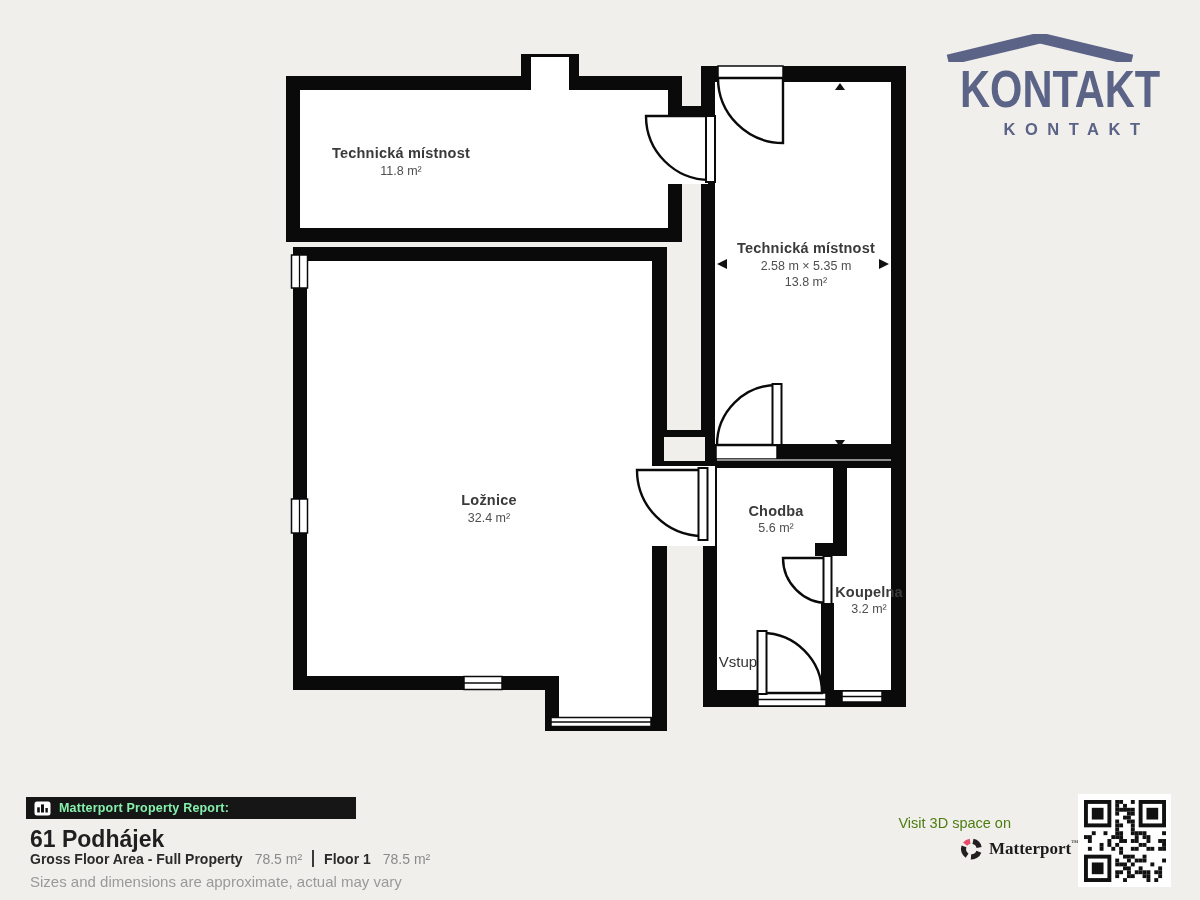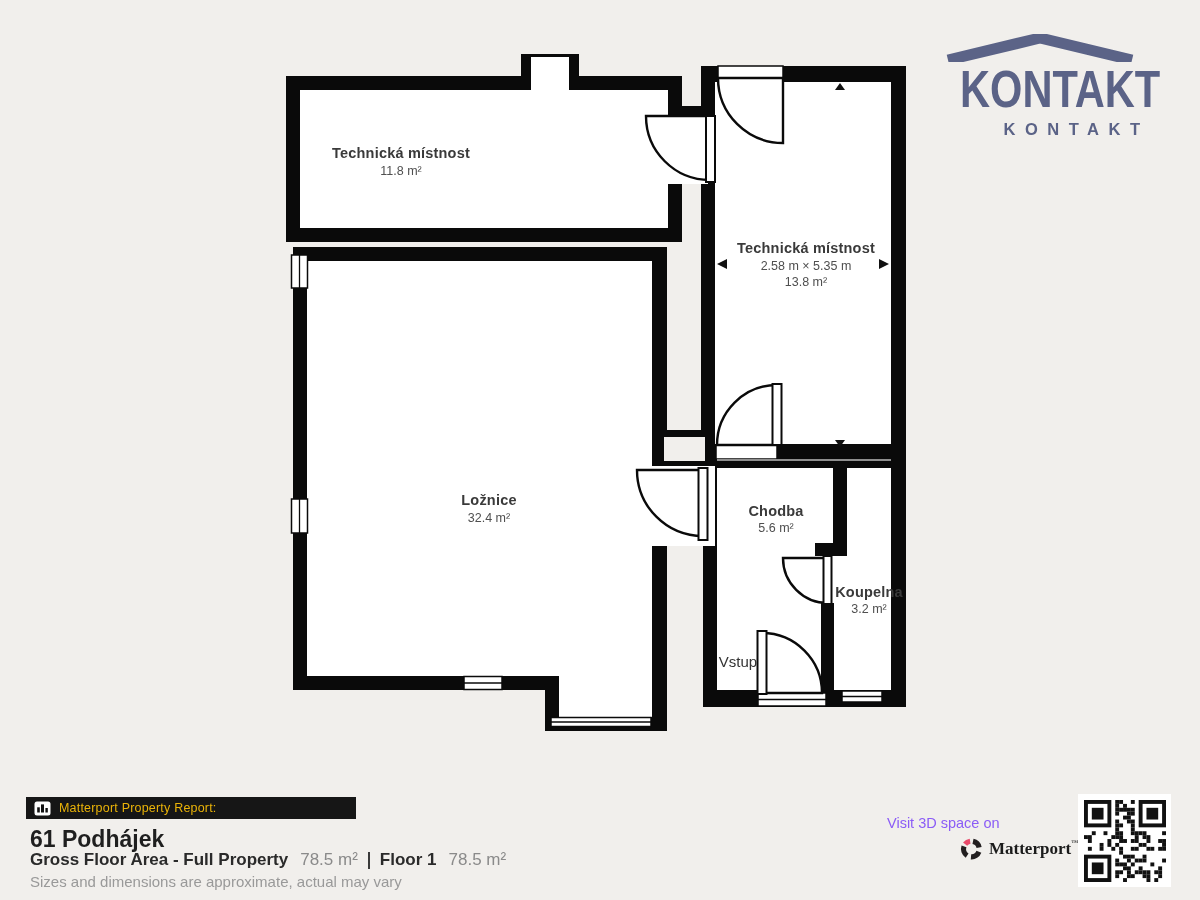--- a/index.html
+++ b/index.html
@@ -29,29 +29,29 @@
     width:186px;height:33px;margin:3px auto 0;background:#e0564f;border-radius:5px;
     display:flex;align-items:center;justify-content:center;
   }
   .logo-banner span{color:#fff;font-weight:700;font-size:22px;letter-spacing:11px;margin-right:-11px;}
   .logo-tagline{margin-top:8px;color:#5b6387;font-weight:600;font-size:16.5px;letter-spacing:9.5px;margin-right:-9.5px;}
   
   .report-bar{
     left:26px;top:797px;width:330px;height:22px;background:#161616;
     display:flex;align-items:center;gap:8px;padding-left:8px;box-sizing:border-box;
   }
-  .report-bar span{color:#eab308;font-weight:400;font-size:12.5px;letter-spacing:.2px;}
+  .report-bar span{color:#86efac;font-weight:700;font-size:12.5px;letter-spacing:.2px;}
   .address{left:30px;top:826px;font-size:23px;font-weight:700;color:#1f1f1f;}
-  .arealine{left:30px;top:850px;font-size:17px;color:#1f1f1f;display:flex;align-items:center;}
+  .arealine{left:30px;top:850px;font-size:14px;color:#1f1f1f;display:flex;align-items:center;}
   .arealine .lbl{font-weight:700;color:#2a2a2a;}
   .arealine .val{color:#8a8a8a;margin-left:12px;}
   .arealine .divider{display:inline-block;width:2px;height:17px;background:#3a3a3a;margin:0 10px;}
   .disclaimer{left:30px;top:873px;font-size:15px;color:#999;}
   
-  .visit-text{left:887px;top:815px;width:124px;font-size:14.5px;color:#8b5cf6;}
+  .visit-text{left:887px;top:815px;width:124px;text-align:right;font-size:14.5px;color:#4d7c0f;}
   .brand-row{left:960px;top:838px;display:flex;align-items:center;gap:6px;}
   .brand-name{font-family:"Liberation Serif",serif;font-weight:600;font-size:17px;color:#1b1b1b;}
   .brand-tm{font-size:7px;color:#444;vertical-align:9px;}
   .qr-box{left:1078px;top:794px;width:93px;height:93px;background:#fff;display:flex;align-items:center;justify-content:center;}
 </style>
 </head>
 <body>
 
 <svg id="plan-svg" width="1200" height="780" viewBox="0 0 1200 780">
 

